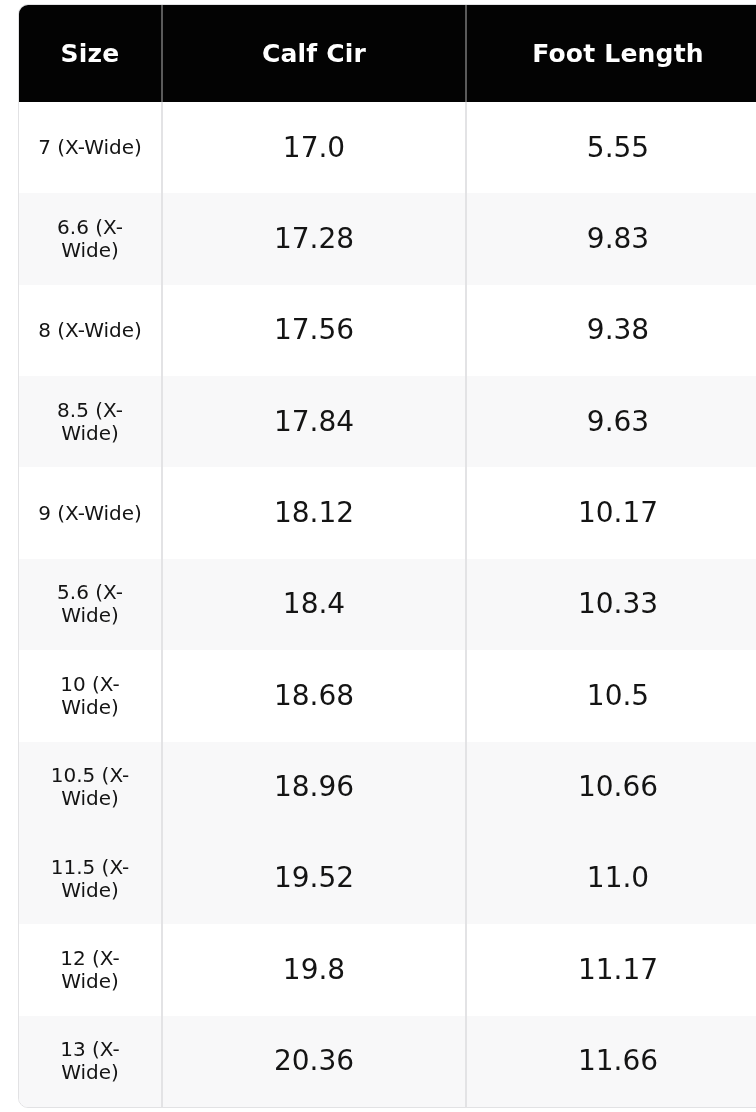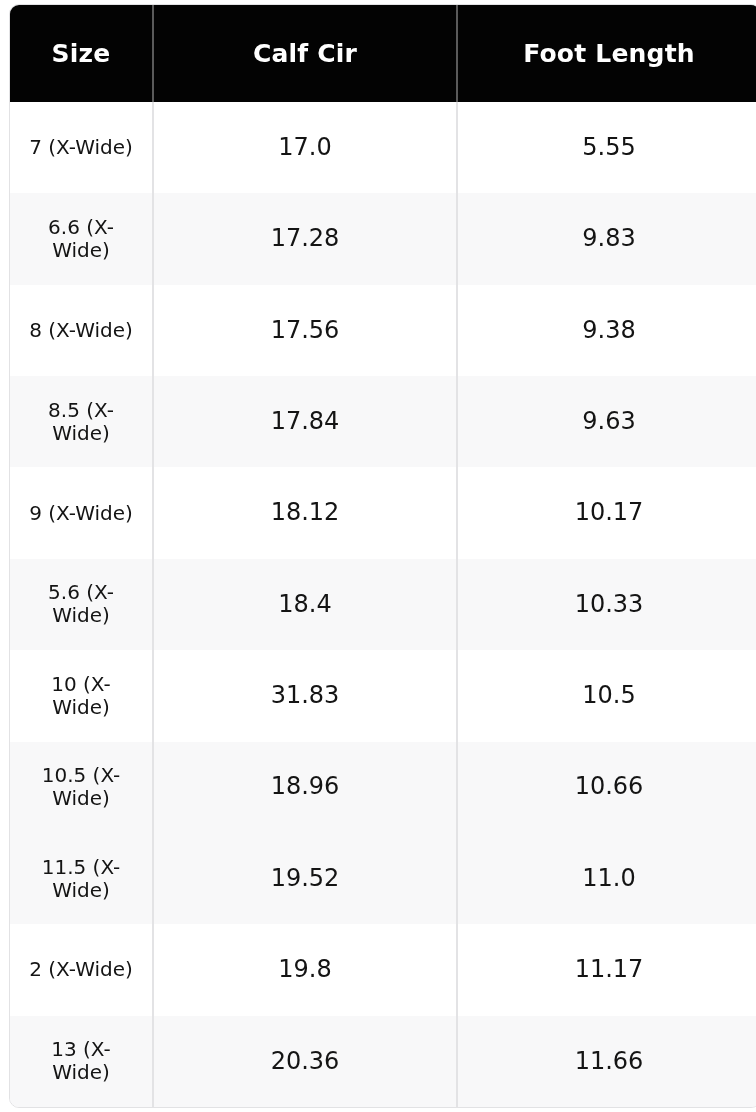--- a/index.html
+++ b/index.html
@@ -14,21 +14,21 @@
     overflow: hidden;
     font-family: "DejaVu Sans", "Liberation Sans", sans-serif;
     -webkit-font-smoothing: antialiased;
   }
 
   .size-chart-wrap {
     position: relative;
     width: 756px;
     height: 1112px;
     box-sizing: border-box;
-    padding: 4px 2px 4px 9px;
+    padding: 4px 2px 4px 18px;
     background: #ffffff;
   }
 
   .chart-card {
     position: relative;
     width: 752px;
     height: 1104px;
     box-sizing: border-box;
     border-radius: 10px;
     overflow: hidden;
@@ -66,21 +66,21 @@
   thead th.last-col { border-right: none; }
 
   tbody tr {
     height: 84px;
   }
   tbody tr.odd  td { background: #ffffff; }
   tbody tr.even td { background: #f8f8f9; }
 
   tbody td {
     color: #141414;
-    font-size: 24px;
+    font-size: 28px;
     font-weight: 400;
     text-align: center;
     vertical-align: middle;
     padding: 0 4px;
     box-sizing: border-box;
     border-right: 2px solid #e3e3e5;
     line-height: 1.15;
   }
   tbody td.last-col { border-right: none; }
 
@@ -134,35 +134,35 @@
             <td>18.12</td>
             <td class="last-col">10.17</td>
           </tr>
           <tr class="even">
             <td class="size-cell">5.6 (X-Wide)</td>
             <td>18.4</td>
             <td class="last-col">10.33</td>
           </tr>
           <tr class="odd">
             <td class="size-cell">10 (X-Wide)</td>
-            <td>31.83</td>
+            <td>18.68</td>
             <td class="last-col">10.5</td>
           </tr>
           <tr class="even">
             <td class="size-cell">10.5 (X-Wide)</td>
             <td>18.96</td>
             <td class="last-col">10.66</td>
           </tr>
           <tr class="even">
             <td class="size-cell">11.5 (X-Wide)</td>
             <td>19.52</td>
             <td class="last-col">11.0</td>
           </tr>
           <tr class="odd">
-            <td class="size-cell">2 (X-Wide)</td>
+            <td class="size-cell">12 (X-Wide)</td>
             <td>19.8</td>
             <td class="last-col">11.17</td>
           </tr>
           <tr class="even">
             <td class="size-cell">13 (X-Wide)</td>
             <td>20.36</td>
             <td class="last-col">11.66</td>
           </tr>
         </tbody>
     </table>

